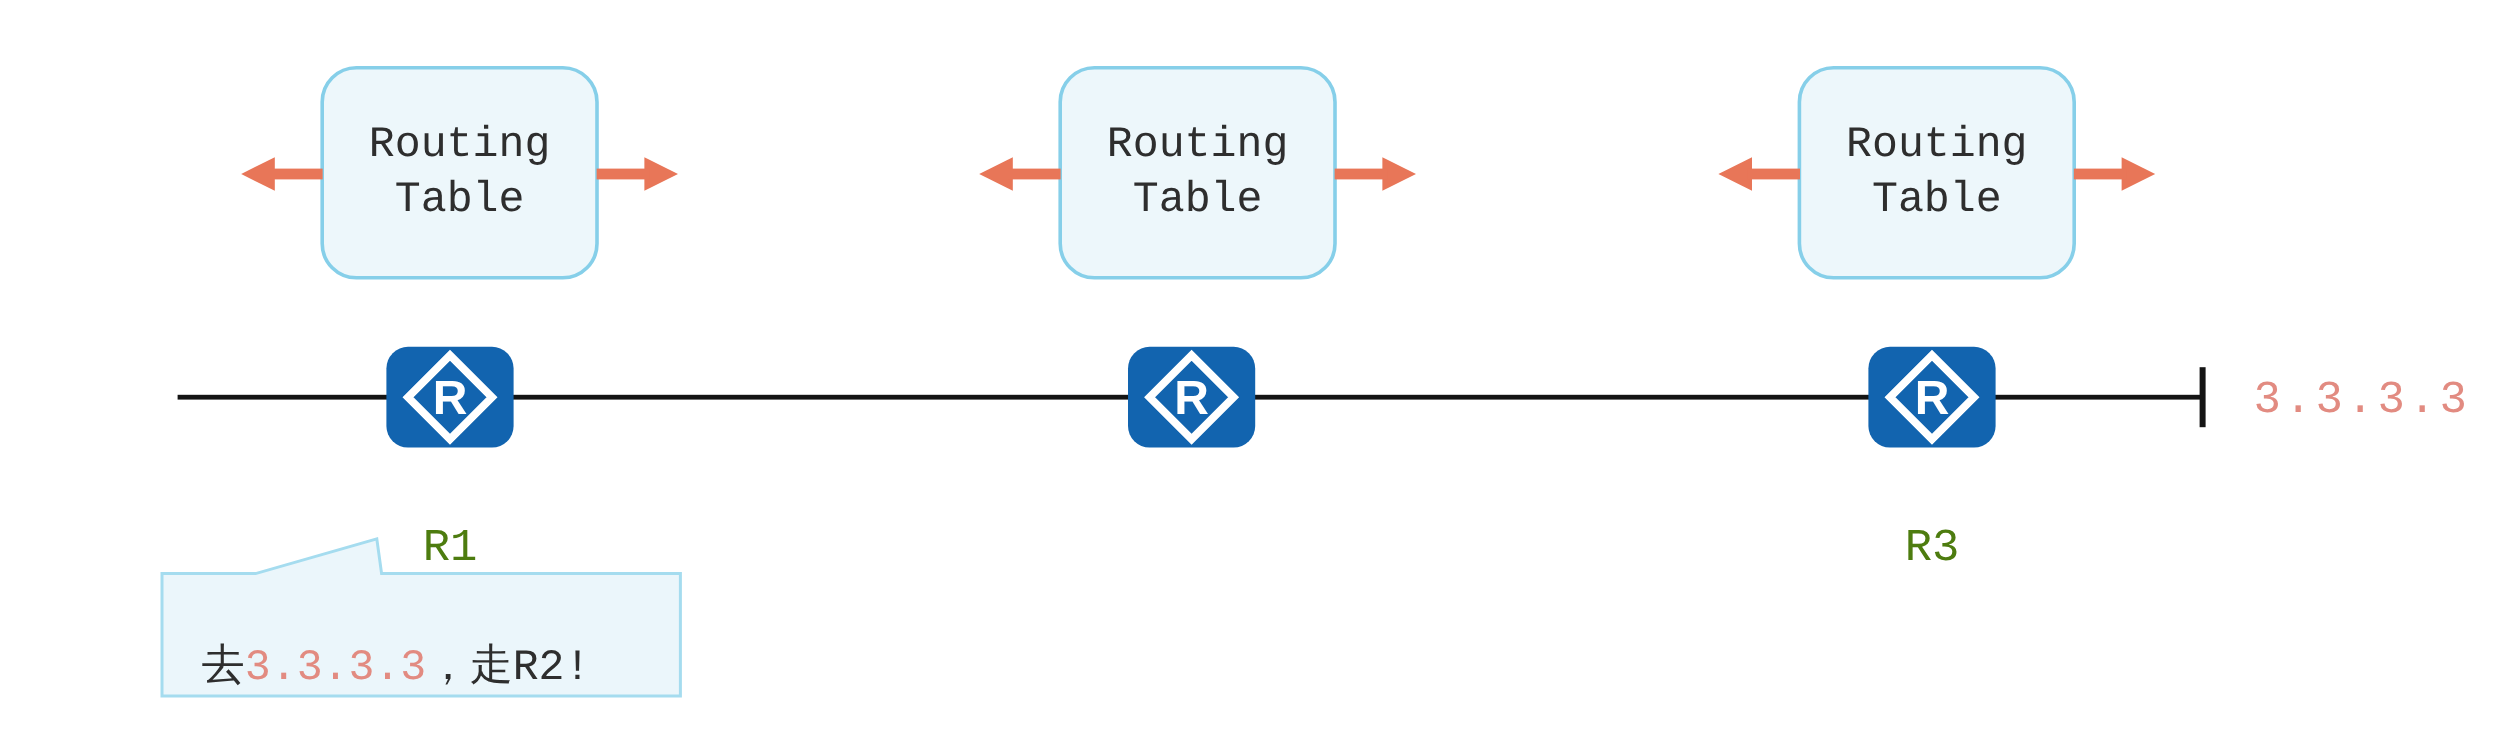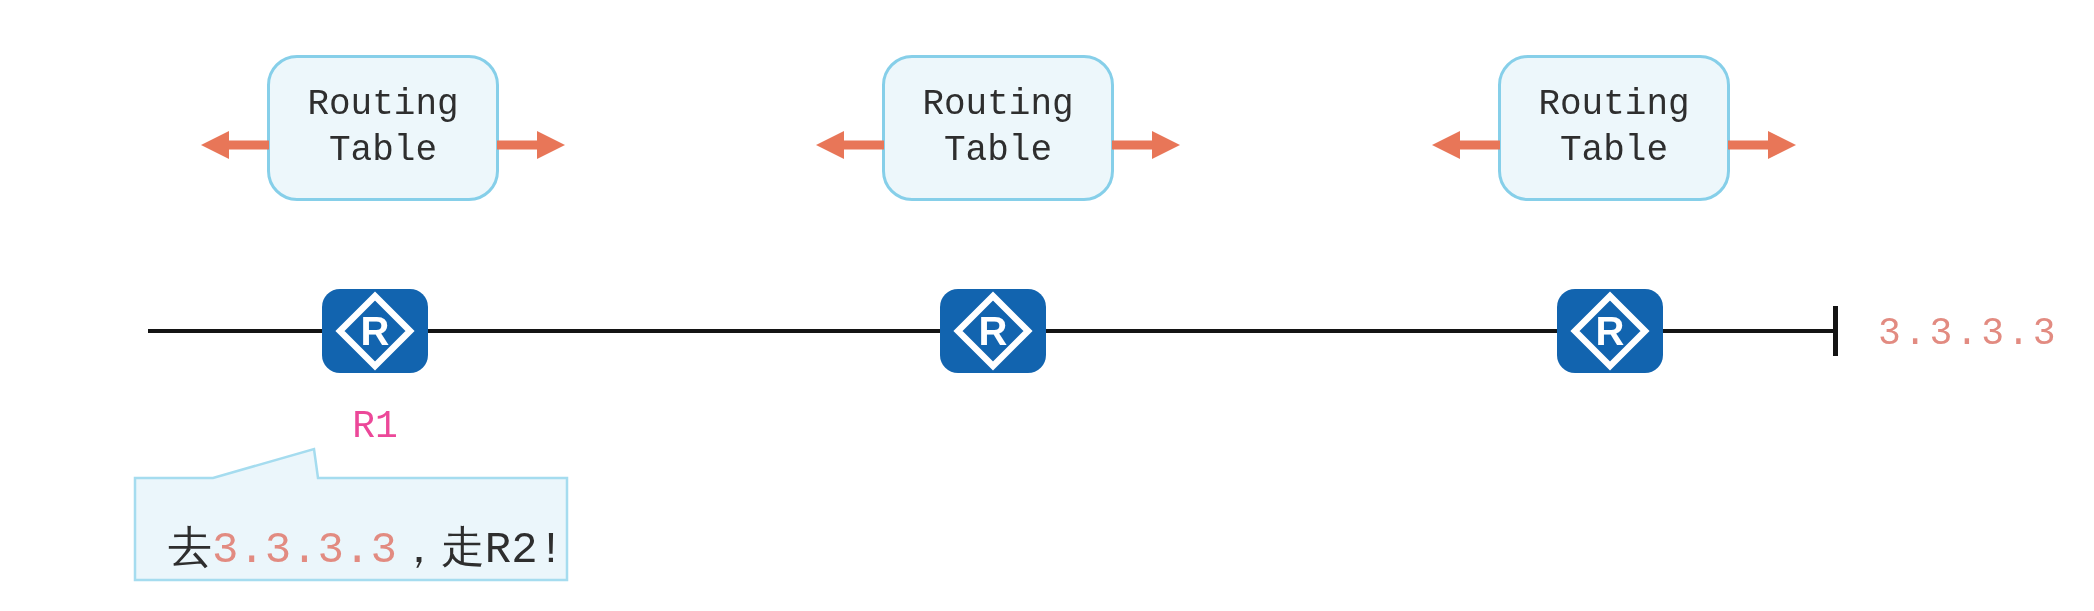--- a/index.html
+++ b/index.html
@@ -32,21 +32,21 @@
     left: 1878px; top: 312px;
     font-size: 38px;
     letter-spacing: 3px;
     color: #E28B81;
     white-space: nowrap;
   }
 
   
   .rt-box {
     top: 55px;
-    width: 232px; height: 146px;
+    width: 232px; height: 178px;
     box-sizing: border-box;
     background: #EDF7FB;
     border: 3px solid #86CFE9;
     border-radius: 30px;
     display: flex;
     align-items: center;
     justify-content: center;
   }
   .rt-box .rt-label {
     width: 170px;
@@ -70,35 +70,35 @@
   .arrow-r3 { left: 1728px; }
 
   
   .router { top: 287px; width: 110px; height: 88px; }
   .router-1 { left: 320px; }
   .router-2 { left: 938px; }
   .router-3 { left: 1555px; }
 
   
   .router-label {
-    top: 405px;
+    top: 436px;
     width: 120px;
     text-align: center;
     font-size: 38px;
-    color: #ec4899;
+    color: #4d7c0f;
   }
   .router-label-1 { left: 315px; }
   .router-label-2 { left: 933px; }
   .router-label-3 { left: 1550px; }
 
   
   .bubble-svg { left: 130px; top: 442px; width: 444px; height: 144px; }
   .bubble-text {
-    left: 168px; top: 518px;
-    font-size: 44px;
+    left: 168px; top: 530px;
+    font-size: 36px;
     color: #2e2e2e;
     white-space: nowrap;
   }
   .bubble-text .ip { color: #E28B81; }
 </style>
 </head>
 <body>
 
 <div class="canvas">
 
@@ -152,20 +152,21 @@
     <polygon points="55,9 90,44 55,79 20,44" fill="none" stroke="#ffffff" stroke-width="6.5"></polygon>
     <text x="55" y="58" text-anchor="middle" font-family="Liberation Sans, sans-serif" font-size="40" font-weight="bold" fill="#ffffff">R</text>
   </svg>
   <svg class="abs router router-3" viewBox="0 0 110 88">
     <rect x="2" y="2" width="106" height="84" rx="18" fill="#1264AF"></rect>
     <polygon points="55,9 90,44 55,79 20,44" fill="none" stroke="#ffffff" stroke-width="6.5"></polygon>
     <text x="55" y="58" text-anchor="middle" font-family="Liberation Sans, sans-serif" font-size="40" font-weight="bold" fill="#ffffff">R</text>
   </svg>
 
   <div class="abs router-label router-label-1">R1</div>
+  <div class="abs router-label router-label-3">R3</div>
 
   <svg class="bubble-svg abs" viewBox="0 0 444 144">
     <path d="M 5 36 L 83 36 L 184 7 L 188 36 L 437 36 L 437 138 L 5 138 Z" fill="#EBF6FB" stroke="#A5DCEF" stroke-width="2.5" stroke-linejoin="miter"></path>
   </svg>
   <div class="abs bubble-text">
     <span>去</span><span class="ip">3.3.3.3</span><span>，走R2!</span>
   </div>
 
 </div>
 

